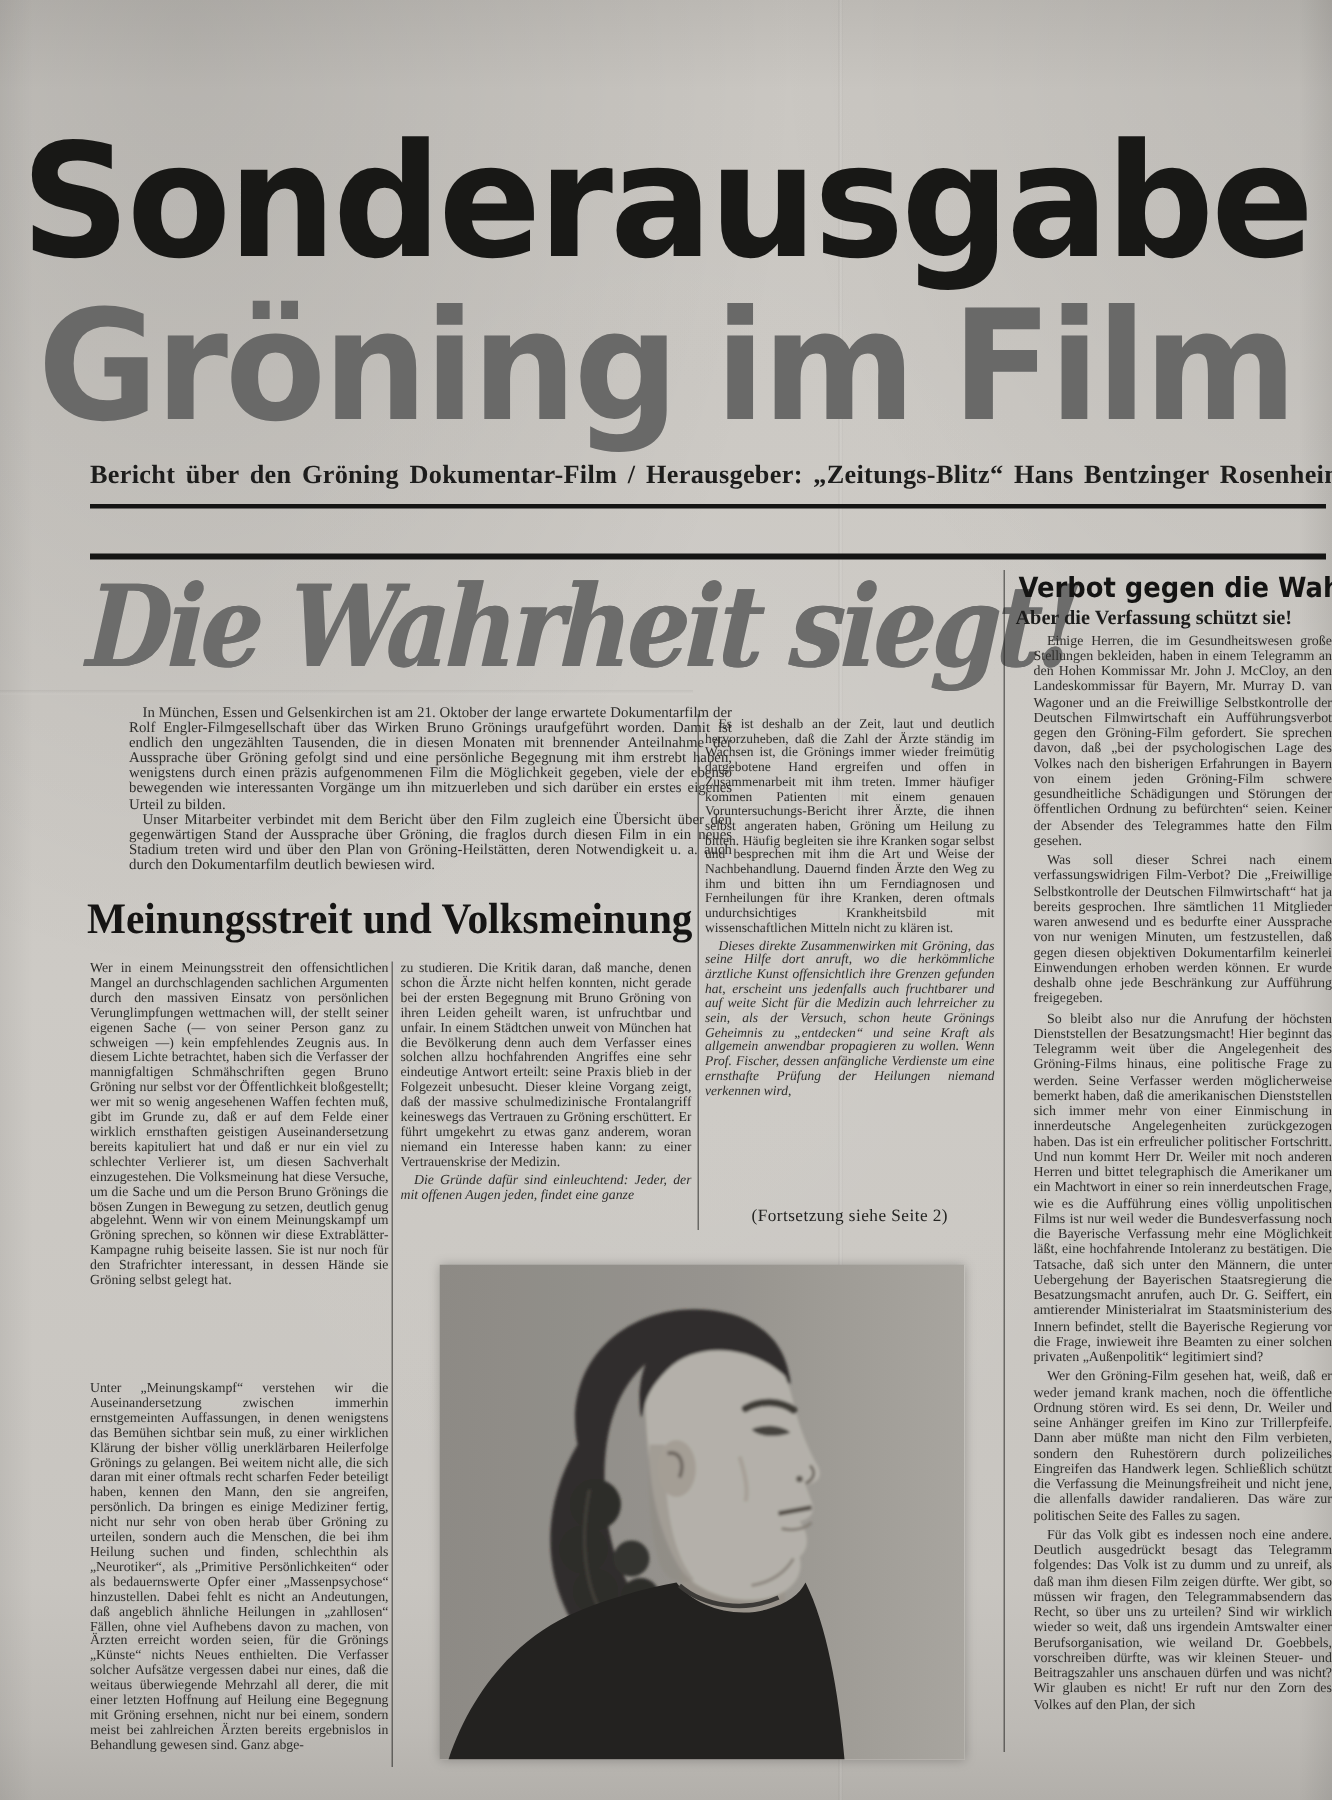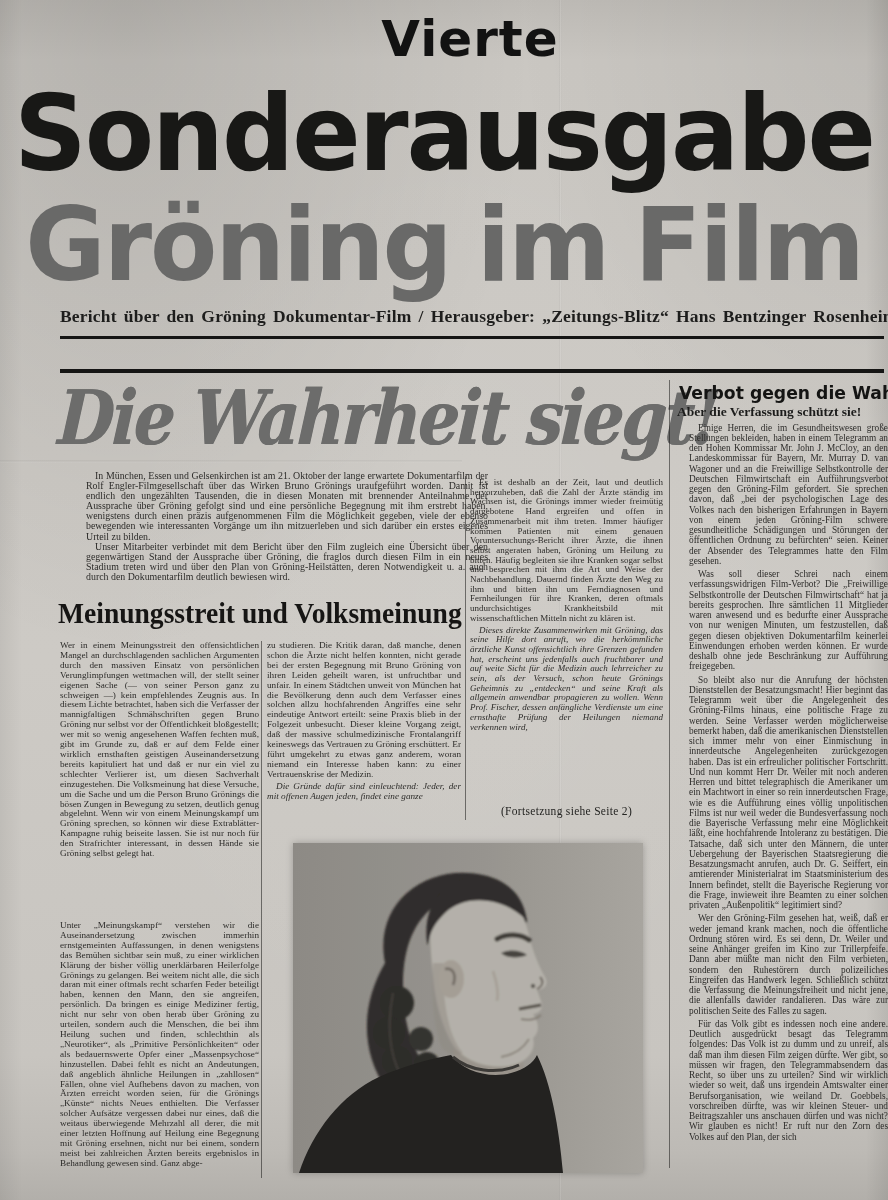--- a/index.html
+++ b/index.html
@@ -76,21 +76,20 @@
 
   .photo{top:843px;left:293px;width:350px;height:330px;
     box-shadow:0 0 7px rgba(0,0,0,0.25);filter:blur(0.3px) contrast(0.97);}
   .photo svg{display:block;}
 </style>
 </head>
 <body>
 
 <div id="page">
 
-  <div class="abs vierte nowrap">Vierte</div>
   <h1 class="abs sonder nowrap">Sonderausgabe</h1>
   <h1 class="abs groen nowrap">Gröning im Film</h1>
   <div class="abs subtitle nowrap">Bericht über den Gröning Dokumentar-Film / Herausgeber: „Zeitungs-Blitz“ Hans Bentzinger Rosenheim</div>
 
   <div class="abs rule rule-a"></div>
   <div class="abs rule rule-b"></div>
 
   <div class="abs headline nowrap">Die Wahrheit siegt!</div>
 
   <div class="abs intro bodytext">

